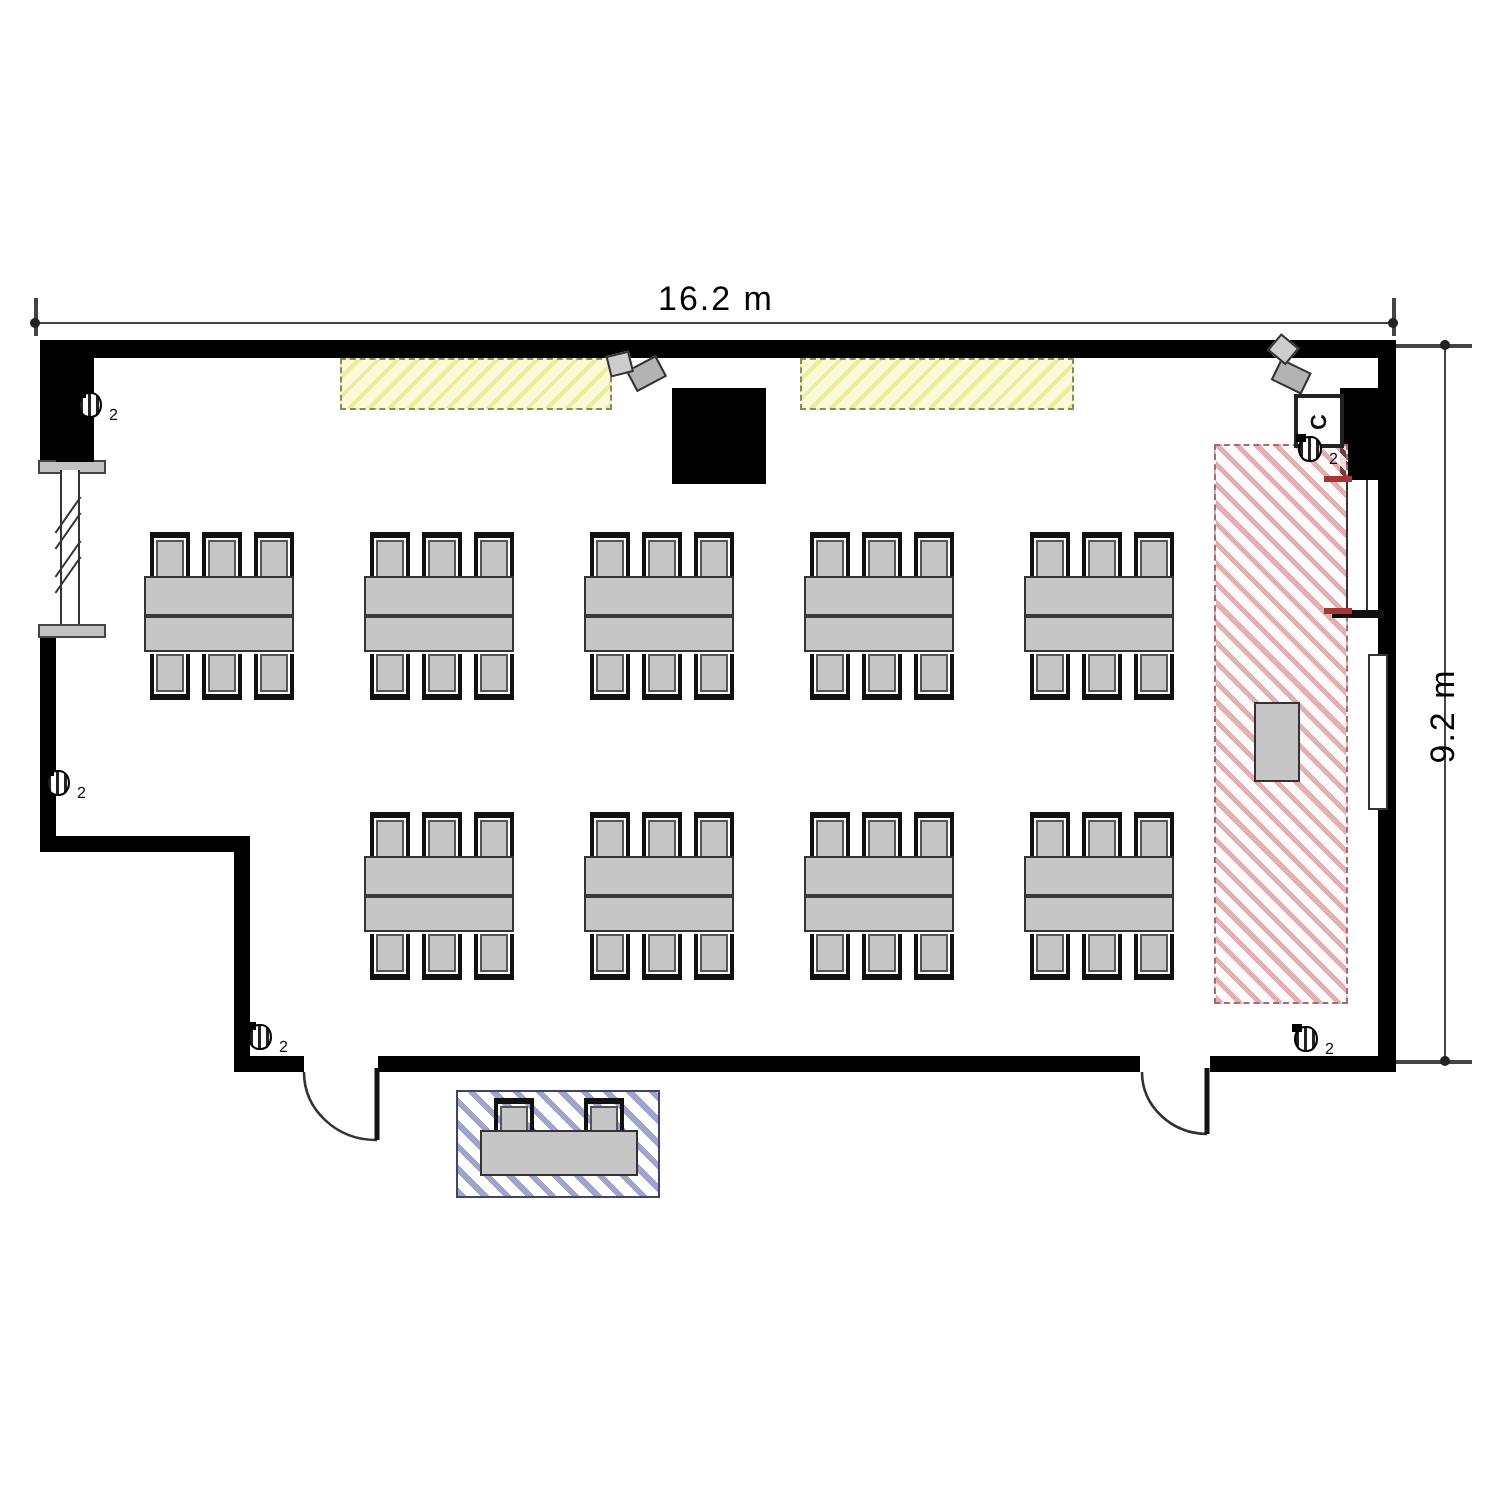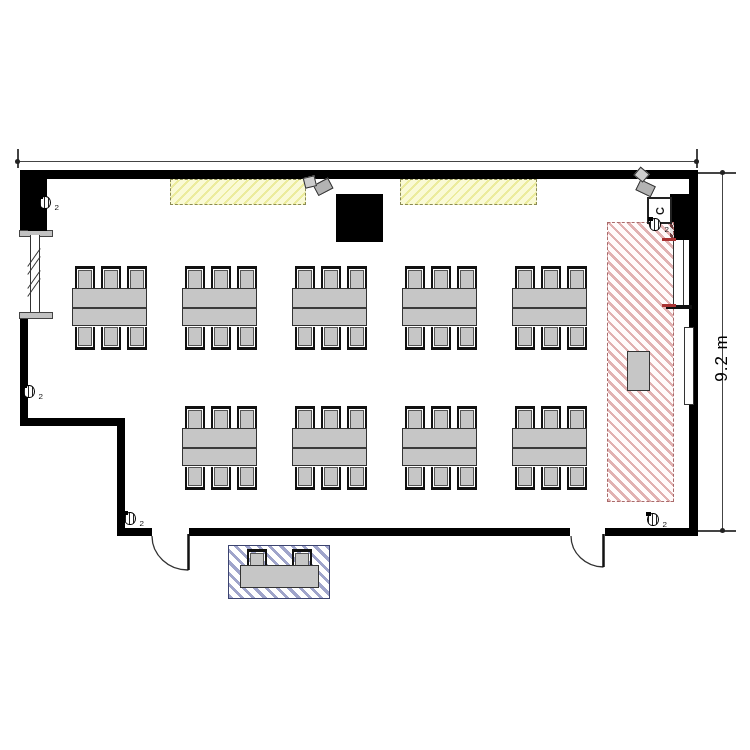--- a/index.html
+++ b/index.html
@@ -66,20 +66,21 @@
 </head>
 <body>
 
 <div id="plan">
 
   <div class="dimline-h" style="left:18px;top:161px;width:679px;"></div>
   <div class="dimtick-v" style="left:17px;top:149px;height:19px;"></div>
   <div class="dimtick-v" style="left:696px;top:149px;height:19px;"></div>
   <div class="dimdot" style="left:15px;top:159px;"></div>
   <div class="dimdot" style="left:694px;top:159px;"></div>
+  <div class="dimlabel" style="left:298px;top:140px;width:120px;">16.2 m</div>
 
   <div class="dimline-v" style="left:722px;top:173px;height:358px;"></div>
   <div class="dimtick-h" style="left:698px;top:172px;width:38px;"></div>
   <div class="dimtick-h" style="left:698px;top:530px;width:38px;"></div>
   <div class="dimdot" style="left:720px;top:170px;"></div>
   <div class="dimdot" style="left:720px;top:528px;"></div>
   <div class="dimlabel" style="left:696px;top:348px;width:52px;transform:rotate(-90deg);">9.2 m</div>
 
   <div class="wall" style="left:20px;top:170px;width:678px;height:9px;"></div>
   <div class="wall" style="left:689px;top:170px;width:9px;height:366px;"></div>

